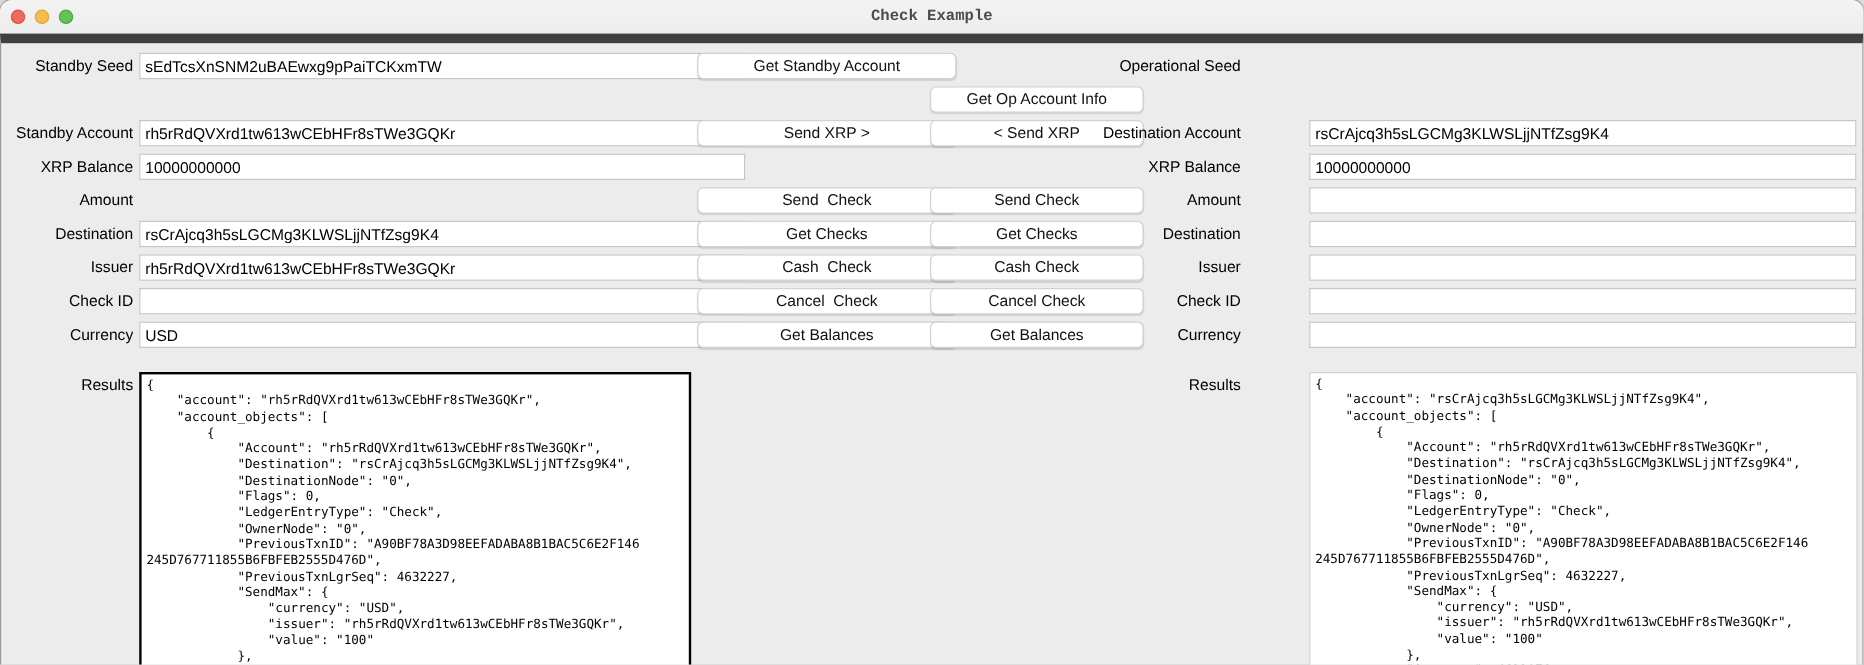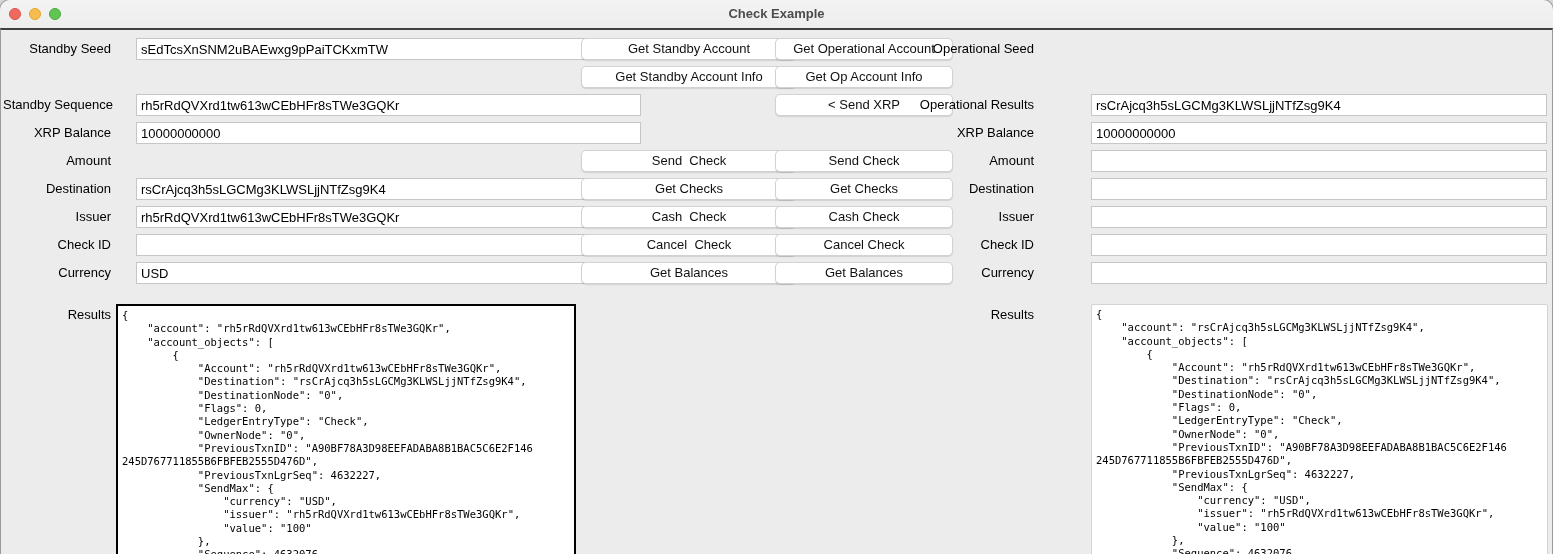--- a/index.html
+++ b/index.html
@@ -10,37 +10,38 @@
     position:relative; width:1553px; height:554px; overflow:hidden;
     background:#ececec; border-radius:10px 10px 0 0;
     box-shadow:0 0 0 1px rgba(0,0,0,.25);
   }
 
   
   .titlebar {
     position:absolute; top:0; left:0; width:100%; height:28px;
     background:linear-gradient(#f3f3f3,#ededed);
     border-radius:10px 10px 0 0;
+    font-family:Liberation Mono, monospace;
   }
   .titlebar .title {
     position:absolute; left:0; right:0; top:0; height:28px;
     line-height:28px; text-align:center;
     font-size:13px; font-weight:bold; color:#4c4c4c;
   }
   .lights { position:absolute; left:9px; top:8px; display:flex; gap:8px; }
   .light { width:12px; height:12px; border-radius:50%; }
   .light.red    { background:#ee6a5f; border:1px solid #dd5147; }
   .light.yellow { background:#f5bd4f; border:1px solid #e0a730; }
   .light.green  { background:#61c554; border:1px solid #48a83a; }
 
   
   .content {
     position:absolute; top:28px; left:0; right:0; bottom:0;
     background:#ececec;
-    border-top:2px solid #404040;
+    border-top:8px solid #404040;
     border-left:1px solid #9a9a9a; border-right:1px solid #9a9a9a;
   }
   .content > * { position:absolute; }
 
   
   .r1 { top:8px; }  .r2 { top:36px; } .r3 { top:64px; } .r4 { top:92px; }
   .r5 { top:120px;} .r6 { top:148px;} .r7 { top:176px;} .r8 { top:204px;}
   .r9 { top:232px;} .rres { top:257px;margin-top:17px; }
 
   .lbl {
@@ -49,21 +50,21 @@
   }
   .lbl.lft { left:2px;   width:108px; }
   .lbl.rgt { left:883px; width:150px; }
   .lbl.top { height:18px; line-height:18px; padding-top:2px; }
 
   .fld {
     height:22px; background:#fff; border:1px solid #c6c6c6;
     font-family:"Liberation Sans","DejaVu Sans",sans-serif;
     font-size:13px; color:#000; padding:0 4px; outline:none;
   }
-  .fld.lft { left:115px;  width:505px;margin-left:20px; }
+  .fld.lft { left:115px;  width:505px; }
   .fld.rgt { left:1090px; width:456px; }
 
   .btn {
     height:22px; background:#fff; border:1px solid #d2d2d2; border-radius:5px;
     box-shadow:0 1px 1px rgba(0,0,0,.12);
     font-family:"Liberation Sans","DejaVu Sans",sans-serif;
     font-size:13px; color:#111; text-align:center; line-height:20px;
     white-space:pre; cursor:default;
   }
   .btn.c1 { left:580px; width:216px; }
@@ -97,21 +98,21 @@
       <span class="light green"></span>
     </div>
     <div class="title">Check Example</div>
   </div>
 
   <div class="content">
 
     <div class="lbl lft r1">Standby Seed</div>
     <input class="fld lft r1" value="sEdTcsXnSNM2uBAEwxg9pPaiTCKxmTW" style="">
 
-    <div class="lbl lft r3">Standby Sequence</div>
+    <div class="lbl lft r3">Standby Account</div>
     <input class="fld lft r3" value="rh5rRdQVXrd1tw613wCEbHFr8sTWe3GQKr" style="">
 
     <div class="lbl lft r4">XRP Balance</div>
     <input class="fld lft r4" value="10000000000" style="">
 
     <div class="lbl lft r5">Amount</div>
 
     <div class="lbl lft r6">Destination</div>
     <input class="fld lft r6" value="rsCrAjcq3h5sLGCMg3KLWSLjjNTfZsg9K4" style="">
 
@@ -140,39 +141,38 @@
             "PreviousTxnLgrSeq": 4632227,
             "SendMax": {
                 "currency": "USD",
                 "issuer": "rh5rRdQVXrd1tw613wCEbHFr8sTWe3GQKr",
                 "value": "100"
             },
             "Sequence": 4632076,
             "index": "6DB95D3FDD1F1EA3569428E4C22DC7E7357D0CE8F00</pre>
 
     <button class="btn c1 r1">Get Standby Account</button>
-    <button class="btn c1 r2">Get Standby Account Info</button>
+    <button class="btn c1 r3">Send XRP &gt;</button>
     <button class="btn c1 r5">Send  Check</button>
     <button class="btn c1 r6">Get Checks</button>
     <button class="btn c1 r7">Cash  Check</button>
     <button class="btn c1 r8">Cancel  Check</button>
     <button class="btn c1 r9">Get Balances</button>
 
-    <button class="btn c2 r1">Get Operational Account</button>
     <button class="btn c2 r3">&lt; Send XRP</button>
     <button class="btn c2 r2">Get Op Account Info</button>
     <button class="btn c2 r5">Send Check</button>
     <button class="btn c2 r6">Get Checks</button>
     <button class="btn c2 r7">Cash Check</button>
     <button class="btn c2 r8">Cancel Check</button>
     <button class="btn c2 r9">Get Balances</button>
 
     <div class="lbl rgt r1">Operational Seed</div>
 
-    <div class="lbl rgt r3">Operational Results</div>
+    <div class="lbl rgt r3">Destination Account</div>
     <input class="fld rgt r3" value="rsCrAjcq3h5sLGCMg3KLWSLjjNTfZsg9K4" style="">
 
     <div class="lbl rgt r4">XRP Balance</div>
     <input class="fld rgt r4" value="10000000000" style="">
 
     <div class="lbl rgt r5">Amount</div>
     <input class="fld rgt r5" value="" style="">
 
     <div class="lbl rgt r6">Destination</div>
     <input class="fld rgt r6" value="" style="">

